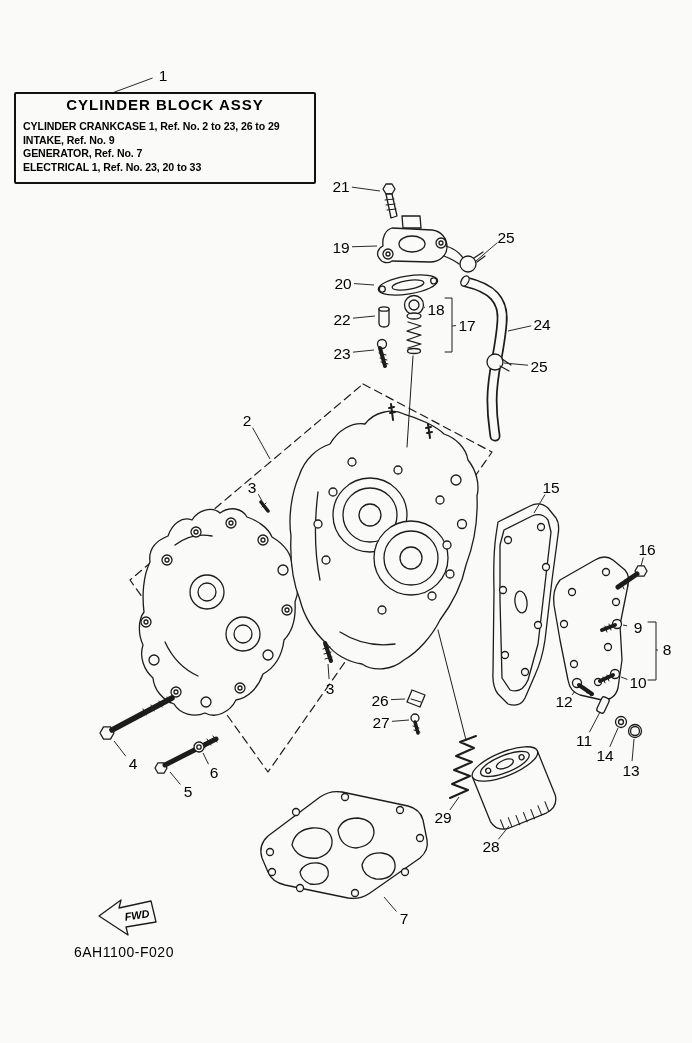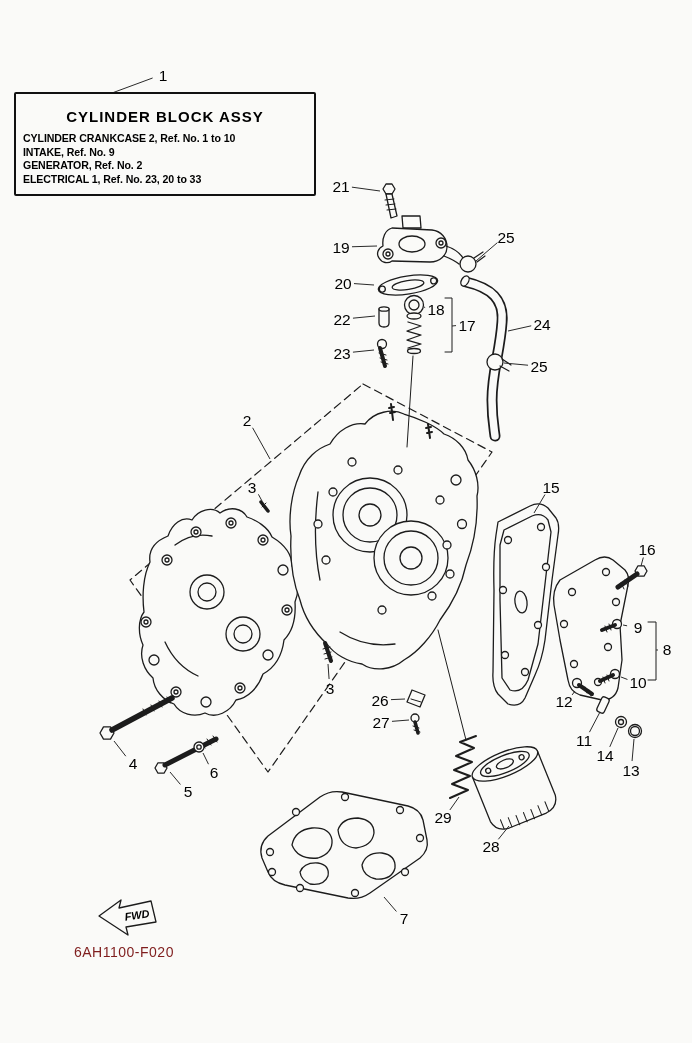--- a/index.html
+++ b/index.html
@@ -17,33 +17,33 @@
   .fill{fill:#fafaf8;}
   .dashed{stroke-dasharray:8 5;stroke-width:1.2;fill:none;}
   .thin{stroke-width:1;}
   .leader{stroke:#2a2a2a;stroke-width:1;}
   .callout{font:15.5px "Liberation Sans", sans-serif;fill:#000;text-anchor:middle;dominant-baseline:central;stroke:none;}
   .fwd-text{font:italic bold 11px "Liberation Sans", sans-serif;fill:#000;text-anchor:middle;dominant-baseline:central;stroke:none;}
 
   .title-box{
     position:absolute;left:14px;top:92px;width:284px;
     border:2px solid #111;border-radius:2px;
-    padding:12px 7px 8px 7px;background:transparent;
+    padding:0 7px 8px 7px;background:transparent;
   }
   .tb-title{
     text-align:center;font-weight:bold;font-size:15px;
     letter-spacing:1px;margin:2px 0 7px 0;color:#000;
   }
   .tb-line{
     font-size:10.6px;font-weight:bold;color:#000;
     line-height:1.28;white-space:nowrap;letter-spacing:-0.1px;
   }
   .footer-code{
     position:absolute;left:74px;top:944px;
-    font-size:14px;color:#7f1d1d;letter-spacing:0.5px;
+    font-size:14px;color:#000000;letter-spacing:0.5px;
   }
 </style>
 </head>
 <body>
 
 <div id="page">
 
   <svg id="diagram-svg" viewBox="0 0 692 1043" xmlns="http://www.w3.org/2000/svg">
 
     <g class="art">
@@ -366,20 +366,20 @@
         <text x="443" y="817" class="callout">29</text>
         <line x1="498.3586120478469" y1="839.3103526837755" x2="509" y2="826" class="leader"></line>
         <text x="491" y="846" class="callout">28</text>
         <line x1="396.41379310344826" y1="911.4827586206897" x2="384" y2="897" class="leader"></line>
         <text x="404" y="918" class="callout">7</text>
       </g>
   </svg>
 
   <div class="title-box">
     <div class="tb-title">CYLINDER BLOCK ASSY</div>
-    <div class="tb-line">CYLINDER CRANKCASE 2,  Ref. No. 1 to 10</div>
+    <div class="tb-line">CYLINDER CRANKCASE 1,  Ref. No. 2 to 23, 26 to 29</div>
     <div class="tb-line">INTAKE,  Ref. No. 9</div>
-    <div class="tb-line">GENERATOR,  Ref. No. 2</div>
+    <div class="tb-line">GENERATOR,  Ref. No. 7</div>
     <div class="tb-line">ELECTRICAL 1, Ref. No. 23, 20 to 33</div>
   </div>
 
   <div class="footer-code">6AH1100-F020</div>
 </div>
 
 </body></html>

